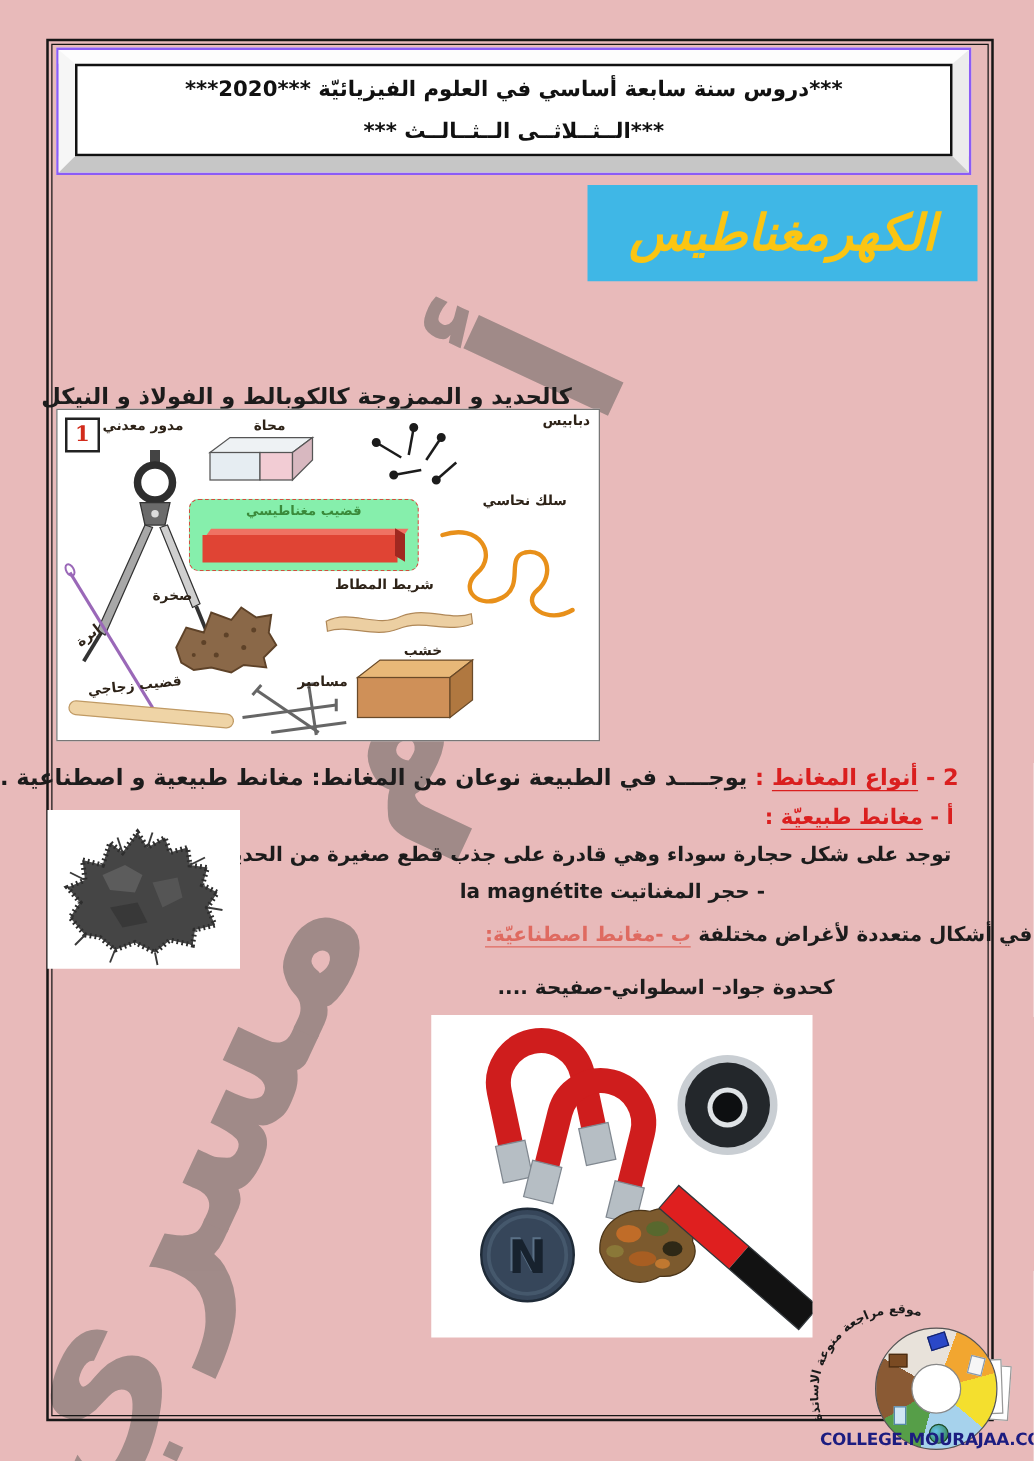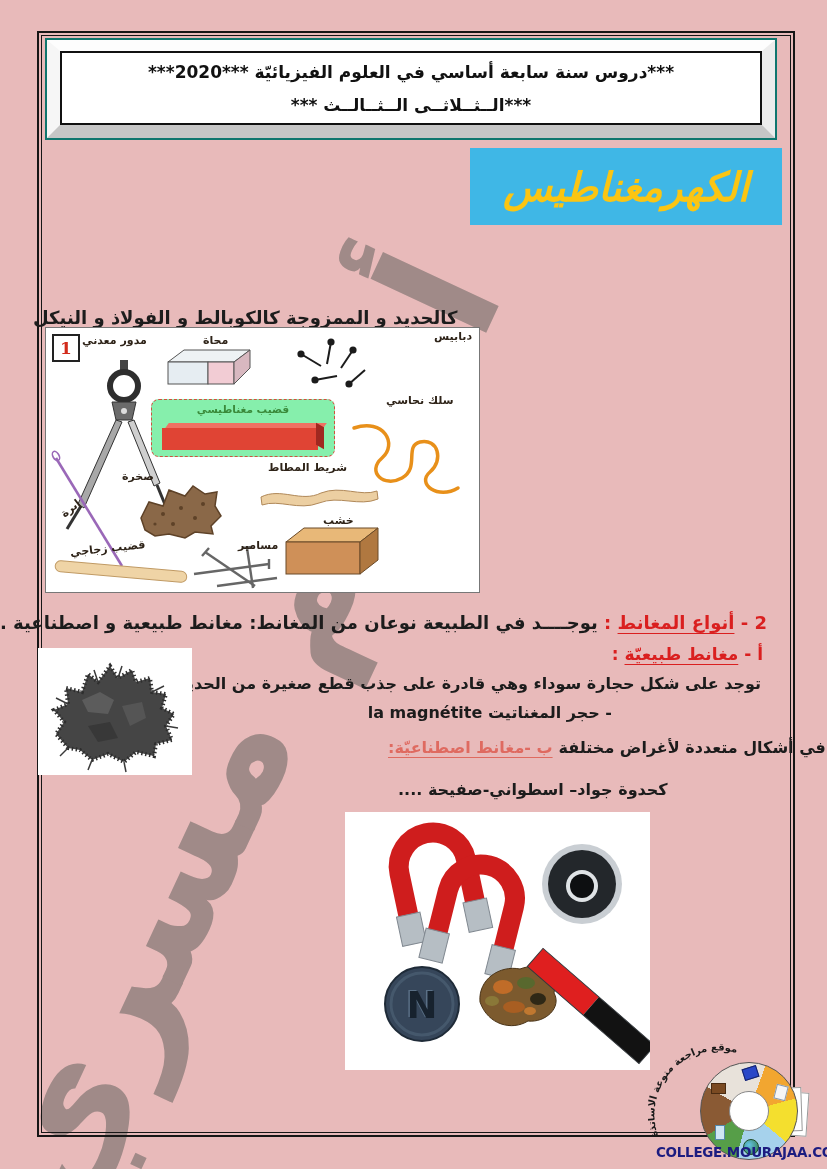--- a/index.html
+++ b/index.html
@@ -9,21 +9,21 @@
   
   .watermark{position:absolute;left:-60px;top:480px;width:720px;height:230px;line-height:230px;
              text-align:center;font-size:168px;font-weight:bold;color:#9d8886;opacity:.95;
              direction:rtl;transform:rotate(-65deg);z-index:1;white-space:nowrap;}
   
   .page-border{position:absolute;left:37px;top:31px;width:754px;height:1102px;
                border:2px solid #161616;z-index:2;}
   .page-border-inner{position:absolute;inset:2px;border:1px solid #161616;}
   
   .header-frame{position:absolute;left:45px;top:38px;width:732px;height:102px;
-                border:2px solid #0f766e;background:#fff;z-index:4;box-sizing:border-box;}
+                border:2px solid #8b5cf6;background:#fff;z-index:4;box-sizing:border-box;}
   .header-bevel{position:absolute;inset:0;border-style:solid;border-width:11px 13px 13px 13px;
                 border-color:#fdfdfd #ececec #c6c6c6 #f6f6f6;box-sizing:border-box;}
   .header-inner{position:absolute;inset:11px 13px 13px 13px;border:2px solid #111;background:#fff;
                 display:flex;flex-direction:column;justify-content:space-around;align-items:center;
                 direction:rtl;font-weight:bold;font-size:17px;color:#111;padding:2px 0;}
   
   .banner{position:absolute;left:470px;top:148px;width:312px;height:77px;background:#3fb7e6;
           display:flex;align-items:center;justify-content:center;z-index:4;font-style:italic;}
   .banner span{font-size:40px;font-weight:bold;color:#fbc512;direction:rtl;}
   

